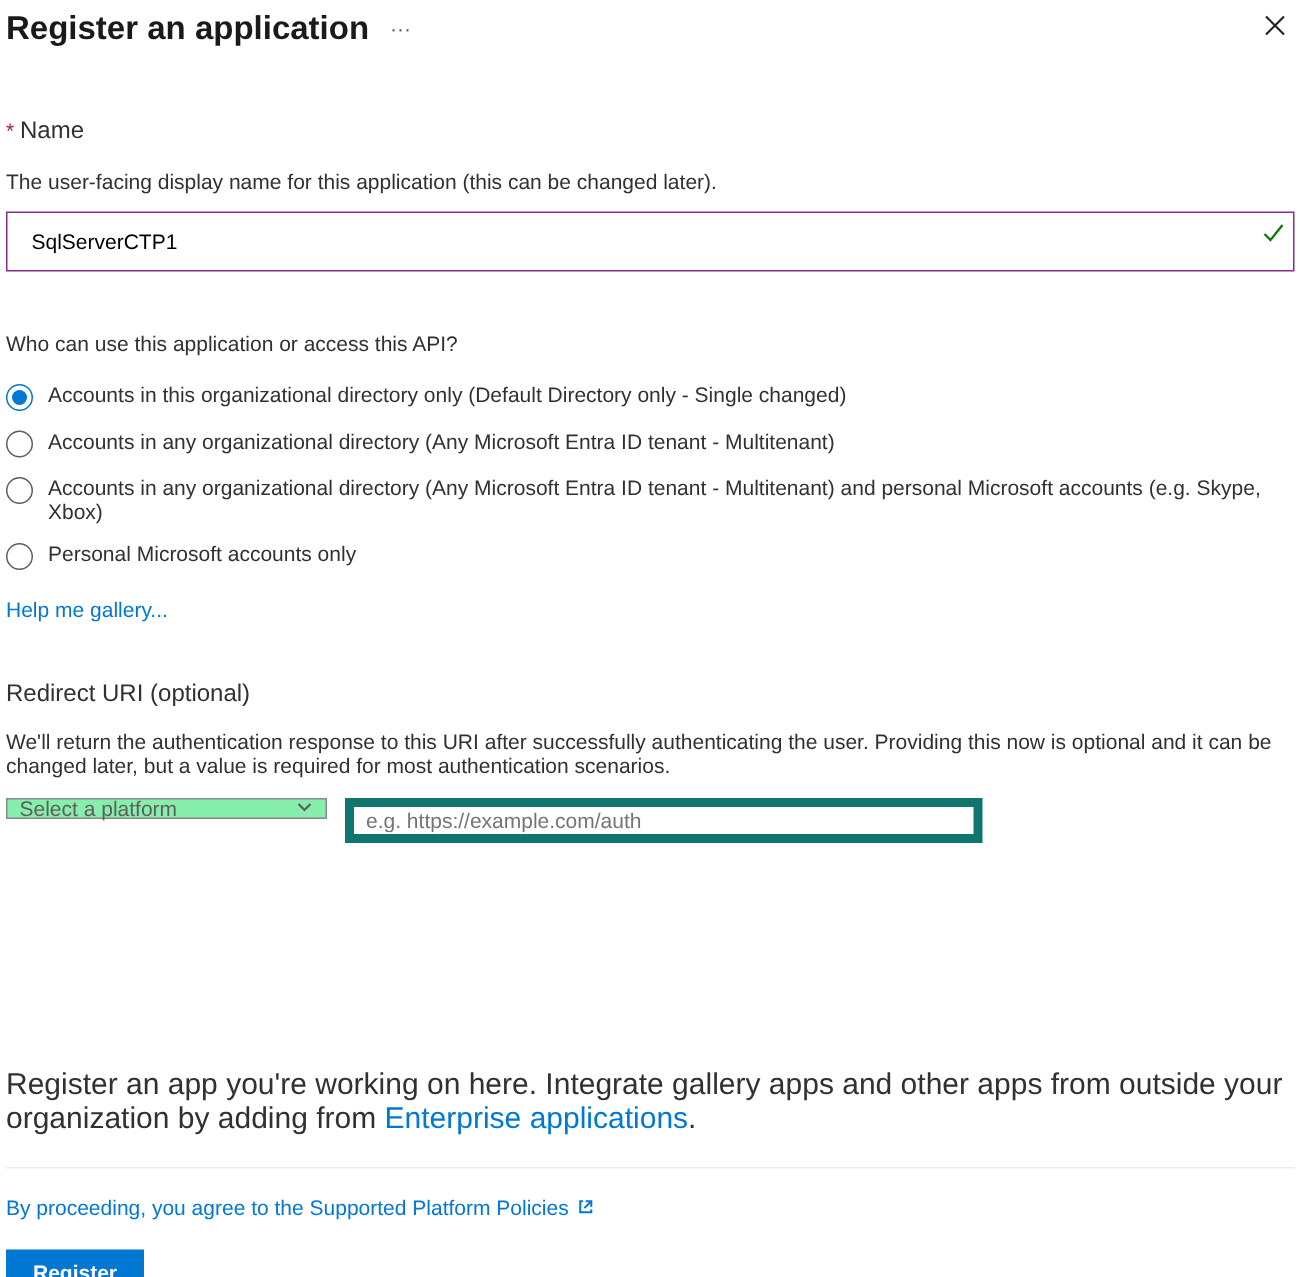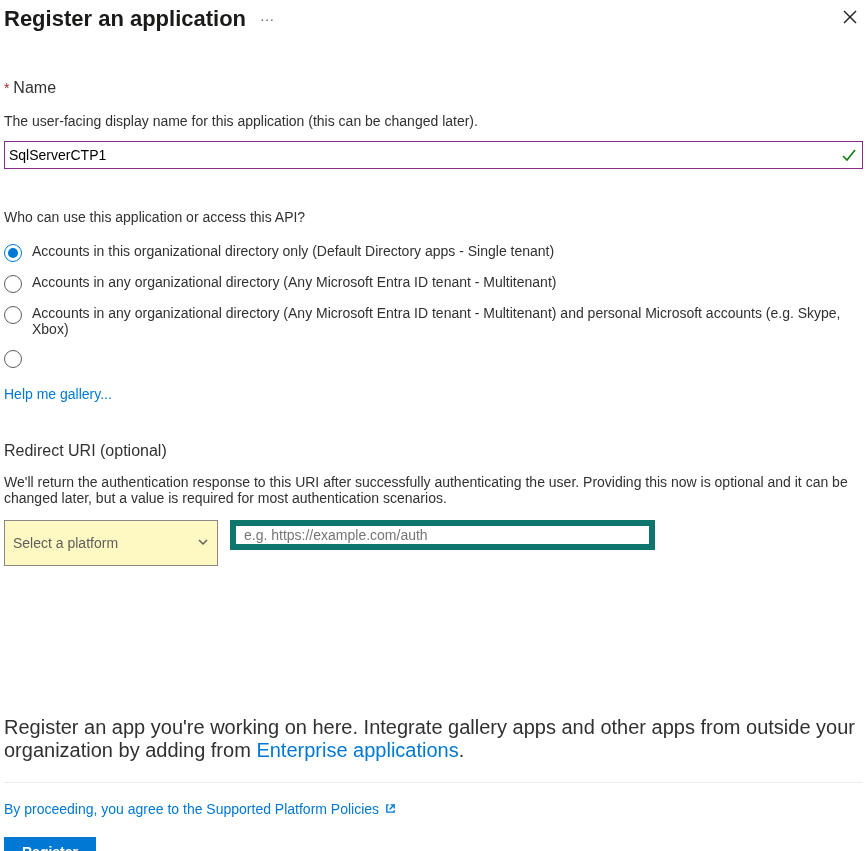--- a/index.html
+++ b/index.html
@@ -26,23 +26,23 @@
     .more-icon { color: #605e5c; font-size: 14px; cursor: pointer; }
     .close-icon { cursor: pointer; padding: 6px; }
     .close-icon svg { width: 14px; height: 14px; stroke: #222; stroke-width: 1.4; }
     .section { margin-top: 40px; }
     .required { color: #a4262c; }
     label.field-label { font-size: 16px; font-weight: 400; color: #323130; display: inline-block; margin-bottom: 8px; }
     .helptext { color: #323130; margin-bottom: 12px; }
     .input-name-wrap { position: relative; }
     .input-name {
       width: 100%;
-      height: 28px;
+      height: 40px;
       border: 1px solid #8a2b8a;
-      padding: 0 28px 0 4px;
+      padding: 0 28px 0 16px;
       font-size: 14px;
       outline: none;
     }
     .check-icon {
       position: absolute;
       right: 6px; top: 6px;
       width: 16px; height: 16px;
       stroke: #107c10; stroke-width: 1.6; fill: none;
     }
     h2.section-title { font-size: 16px; font-weight: 400; color: #323130; margin-bottom: 14px; }
@@ -72,23 +72,23 @@
     .link { color: #0078d4; text-decoration: none; cursor: pointer; }
     .helpme { display: inline-block; margin-top: 12px; }
     .redirect-section p { margin-bottom: 14px; }
     .redirect-controls {
       display: flex;
       gap: 12px;
     }
     .platform-select {
       position: relative;
       width: 214px;
-      height: 46px;
+      height: 14px;
       border: 1px solid #8a8886;
-      background: #fef9c3;
+      background: #86efac;
       display: flex;
       align-items: center;
       padding: 0 8px;
       cursor: pointer;
       color: #605e5c;
     }
     .platform-select .chev {
       position: absolute;
       right: 8px;
     }
@@ -144,32 +144,33 @@
         <polyline points="2,9 6,13 14,3"></polyline>
       </svg>
   </div>
 </div>
 
 <div class="section">
   <p class="helptext">Who can use this application or access this API?</p>
 
   <div class="radio-row">
     <span class="radio selected"></span>
-    <span class="radio-label">Accounts in this organizational directory only (Default Directory apps - Single tenant)</span>
+    <span class="radio-label">Accounts in this organizational directory only (Default Directory only - Single changed)</span>
   </div>
   <div class="radio-row">
     <span class="radio"></span>
     <span class="radio-label">Accounts in any organizational directory (Any Microsoft Entra ID tenant - Multitenant)</span>
   </div>
   <div class="radio-row">
     <span class="radio"></span>
     <span class="radio-label">Accounts in any organizational directory (Any Microsoft Entra ID tenant - Multitenant) and personal Microsoft accounts (e.g. Skype, Xbox)</span>
   </div>
   <div class="radio-row">
     <span class="radio"></span>
+    <span class="radio-label">Personal Microsoft accounts only</span>
   </div>
 
   <a class="link helpme">Help me gallery...</a>
 </div>
 
 <div class="section redirect-section">
   <h2 class="section-title">Redirect URI (optional)</h2>
   <p>We'll return the authentication response to this URI after successfully authenticating the user. Providing this now is optional and it can be changed later, but a value is required for most authentication scenarios.</p>
   <div class="redirect-controls">
     <div class="platform-select">

